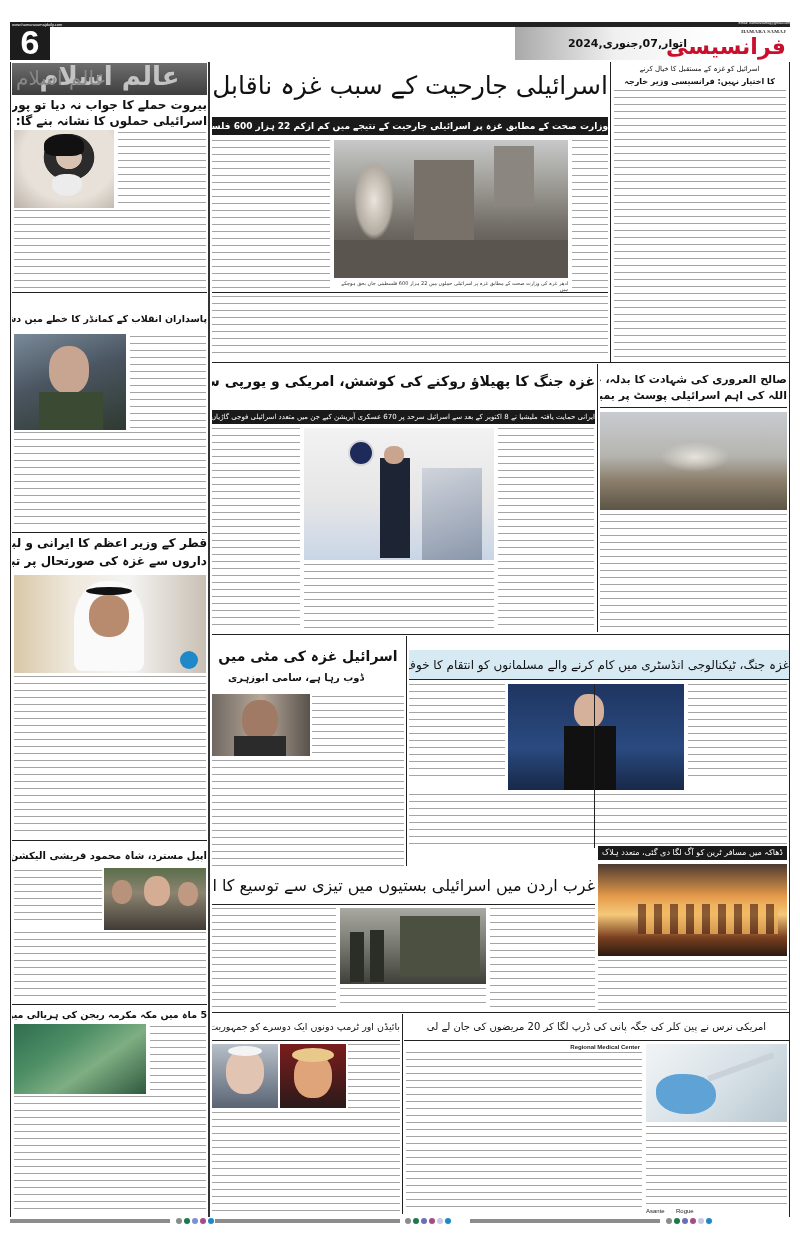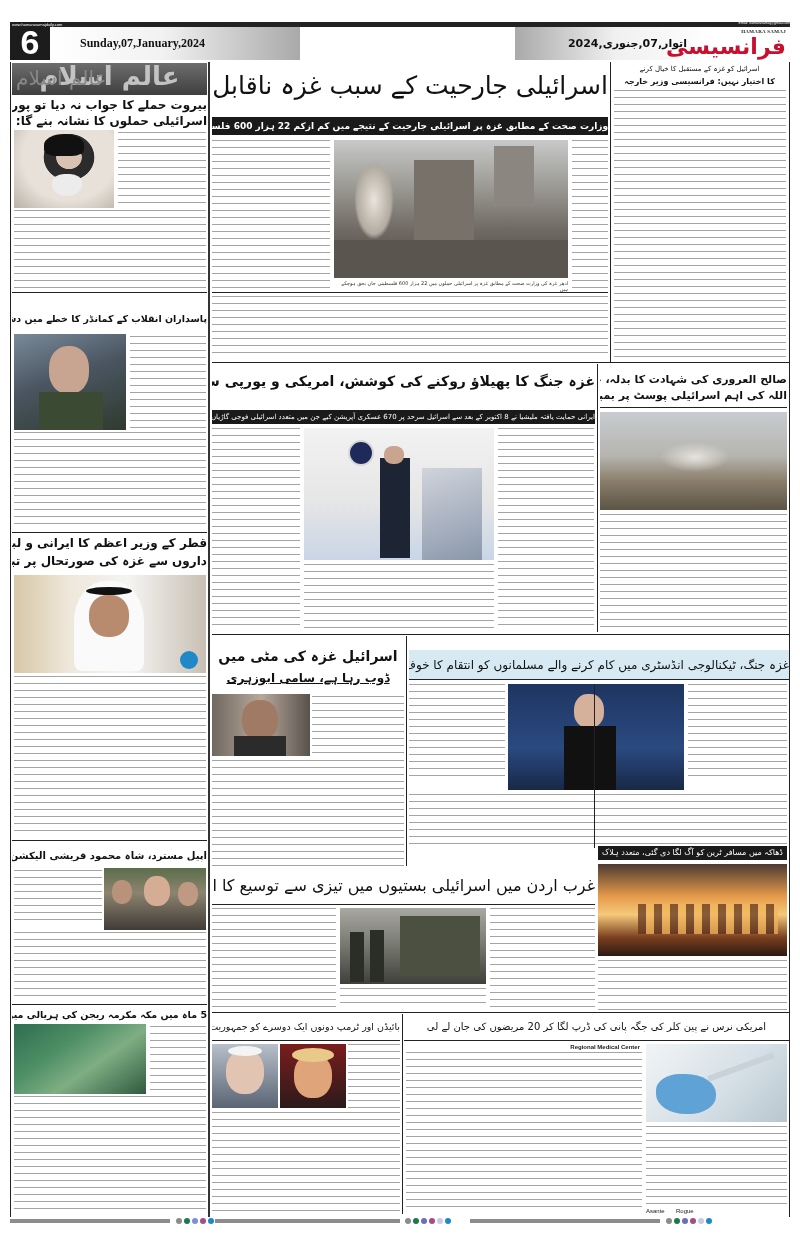--- a/index.html
+++ b/index.html
@@ -31,21 +31,20 @@
   .footer-bar { position: absolute; top: 1219px; height: 4px; background: #8c8c8c; }
   .dot { position: absolute; top: 1218px; width: 6px; height: 6px; border-radius: 50%; }
 </style>
 </head>
 <body>
 
 <div class="mast">
   <div class="topbar"></div>
   <div class="page-num">6</div>
   <div class="site-url">www.hamarasamajdaily.com</div>
-  <div class="date-en">Sunday,07,January,2024</div>
   <div class="date-ur">اتوار,07,جنوری,2024</div>
   <div class="logo">
     <div class="email">Email: hamarasamaj@gmail.com</div>
     <div class="samaj-en">HAMARA SAMAJ</div>
     <div class="samaj-ur">فرانسیسی</div>
   </div>
 </div>
 
 <div class="vrule" style="left:10px; top:62px; height:1155px;"></div>
 <div class="vrule" style="left:208px; top:62px; height:1155px; width:2px; background:#333;"></div>
@@ -137,21 +136,21 @@
 <div class="hdl" style="left:600px; top:372px; width:187px; font-size:11px; line-height:15px;">صالح العروری کی شہادت کا بدلہ، حزب</div>
 <div class="hdl" style="left:600px; top:388px; width:187px; font-size:11px; line-height:15px;">اللہ کی اہم اسرائیلی پوسٹ پر بمباری</div>
 <div class="hrule" style="left:600px; top:407px; width:187px;"></div>
 <div class="photo" style="left:600px; top:412px; width:187px; height:98px; background:linear-gradient(180deg,#c8ccd0 0%,#b5b4af 45%,#8b7f6c 70%,#5c5445 100%);">
   <div style="position:absolute; left:60px; top:30px; width:70px; height:30px; background:radial-gradient(ellipse,#e6e2dc 0%,transparent 70%);"></div>
 </div>
 <div class="abs lines" style="left:600px; top:514px; width:187px; height:118px;"></div>
 <div class="hrule" style="left:212px; top:634px; width:577px;"></div>
 
 <div class="hdl" style="left:212px; top:646px; width:192px; font-size:14px; line-height:20px;">اسرائیل غزہ کی مٹی میں</div>
-<div class="hdl" style="left:212px; top:668px; width:192px; font-size:12px; line-height:20px;text-decoration:underline;">ڈوب رہا ہے، سامی ابوزہری</div>
+<div class="hdl" style="left:200px; top:668px; width:192px; font-size:10px; line-height:20px;">ڈوب رہا ہے، سامی ابوزہری</div>
 <div class="photo" style="left:212px; top:694px; width:98px; height:62px; background:linear-gradient(90deg,#6f6861 0%,#b8a89a 50%,#58524c 100%);">
   <div style="position:absolute; left:30px; top:6px; width:36px; height:40px; background:#a07a64; border-radius:45%;"></div>
   <div style="position:absolute; left:22px; top:42px; width:52px; height:20px; background:#2b2b2b;"></div>
 </div>
 <div class="abs lines" style="left:312px; top:696px; width:92px; height:60px;"></div>
 <div class="abs lines" style="left:212px; top:760px; width:192px; height:108px;"></div>
 <div class="vrule" style="left:406px; top:636px; height:230px;"></div>
 
 <div class="abs" style="left:409px; top:650px; width:380px; height:30px; background:#d7eaf3; border-bottom:1.5px solid #222;"></div>
 <div class="hdl" style="left:409px; top:650px; width:380px; font-size:12px; line-height:30px; font-weight:normal;">غزہ جنگ، ٹیکنالوجی انڈسٹری میں کام کرنے والے مسلمانوں کو انتقام کا خوف ہے</div>

